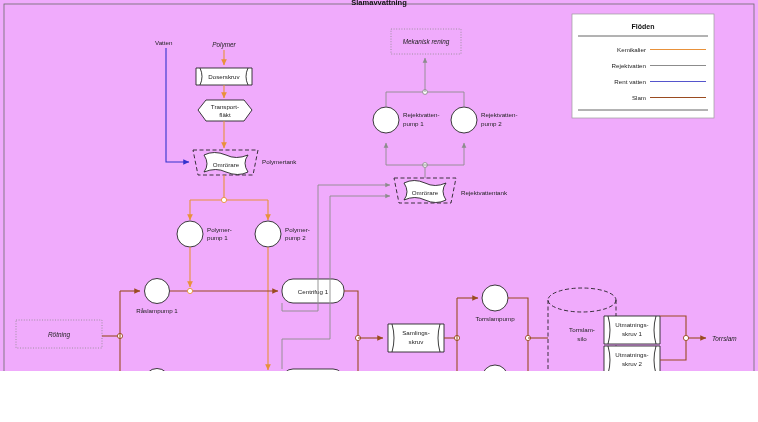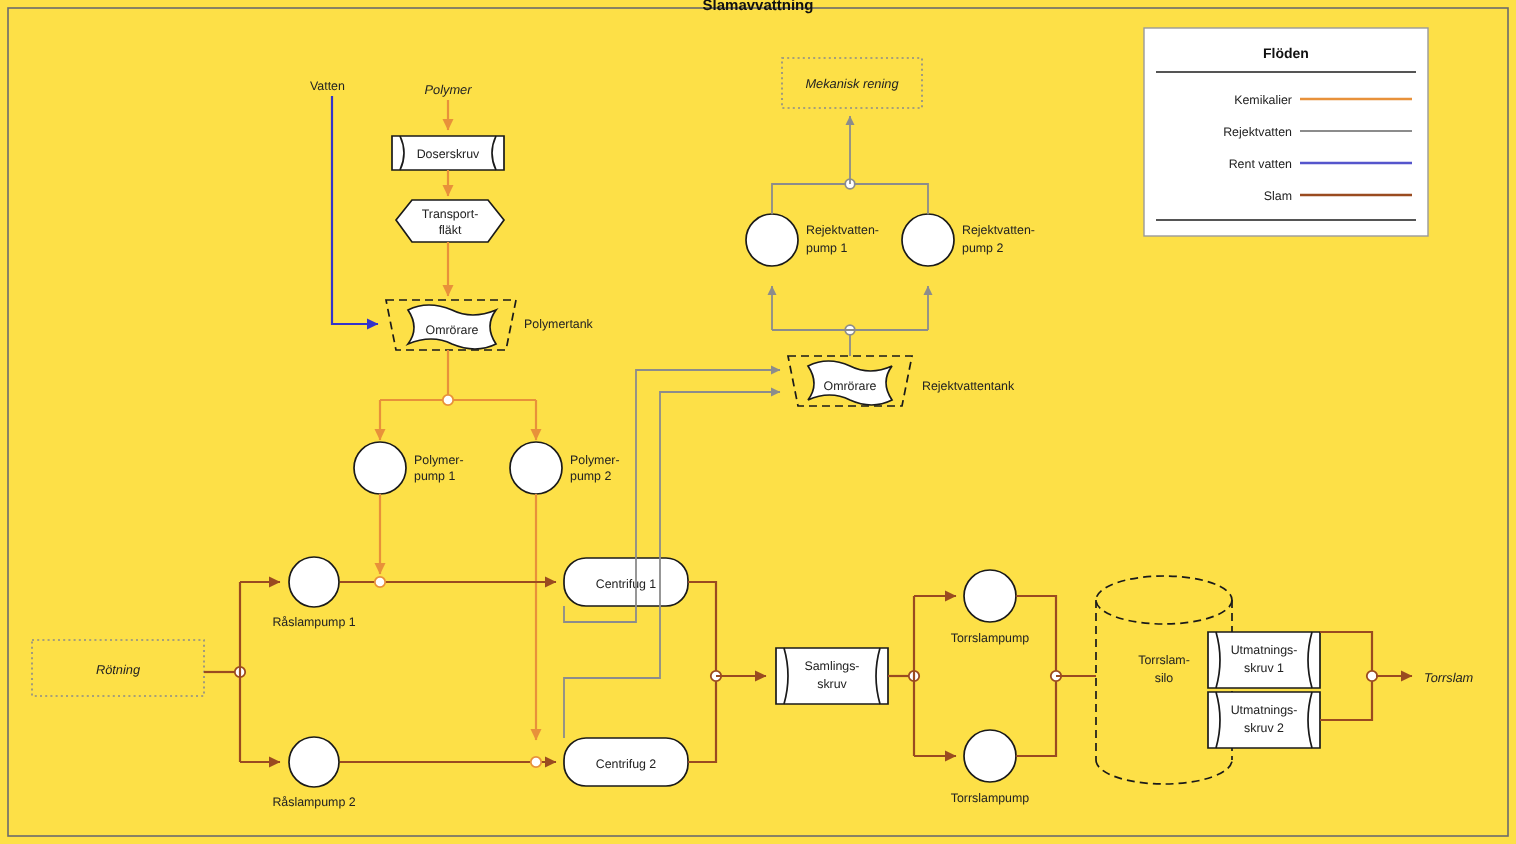--- a/index.html
+++ b/index.html
@@ -1,17 +1,17 @@
 <!DOCTYPE html>
 <html><head>
 <meta charset="utf-8">
 <style>
   html,body{margin:0;padding:0;background:#ffffff;}
   body{font-family:"Liberation Sans", sans-serif;}
-  #root{position:relative;width:758px;height:422px;overflow:hidden;background:#fde047;}
+  #root{position:relative;width:758px;height:371px;overflow:hidden;background:#f0abfc;}
   #root > svg{position:absolute;left:0;top:0;}
   .ttl{font-size:7.5px;font-weight:bold;fill:#111;text-anchor:middle;}
   .lbl{font-size:6.2px;fill:#222;}
   .lbl-c{font-size:6.2px;fill:#222;text-anchor:middle;}
   .lbl-i{font-size:6.4px;fill:#222;font-style:italic;}
   .lbl-ic{font-size:6.4px;fill:#222;font-style:italic;text-anchor:middle;}
   .leg-t{font-size:7px;font-weight:bold;fill:#111;text-anchor:middle;}
   .leg-l{font-size:6.2px;fill:#222;text-anchor:end;}
   .nd{fill:#ffffff;stroke:#1a1a1a;stroke-width:.85;}
   .nd-d{fill:none;stroke:#1a1a1a;stroke-width:.85;stroke-dasharray:4 2.5;}

